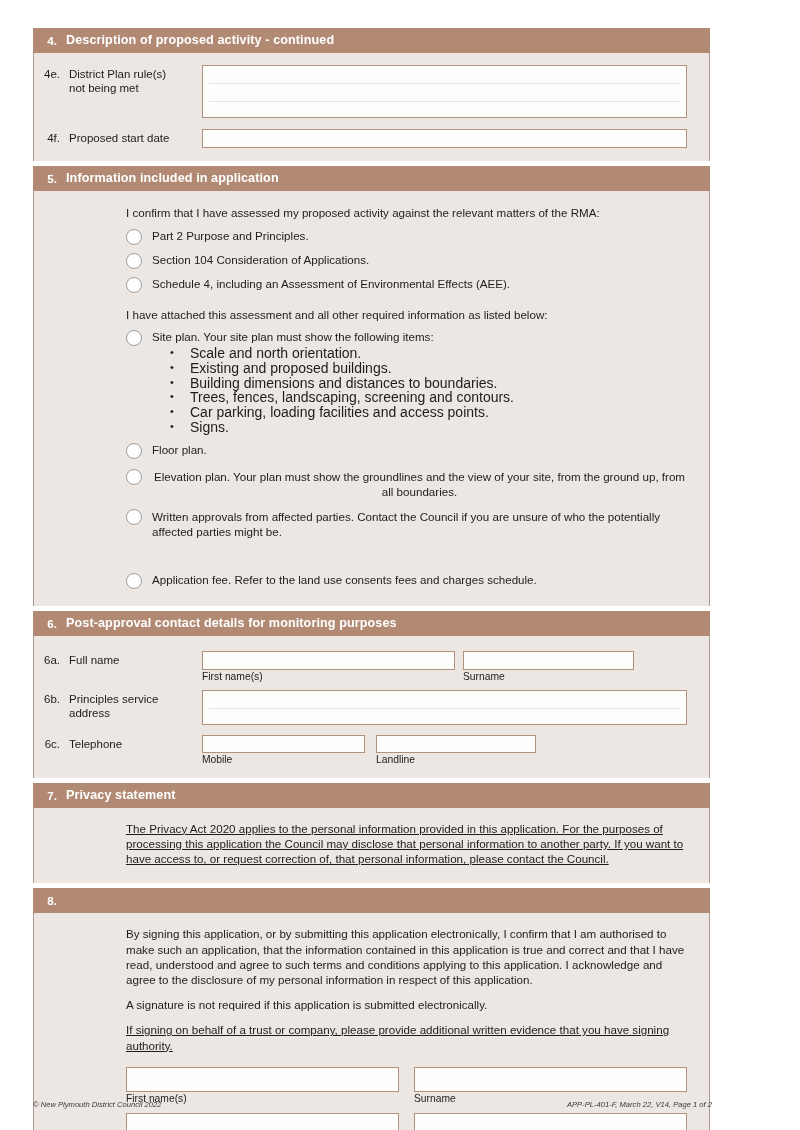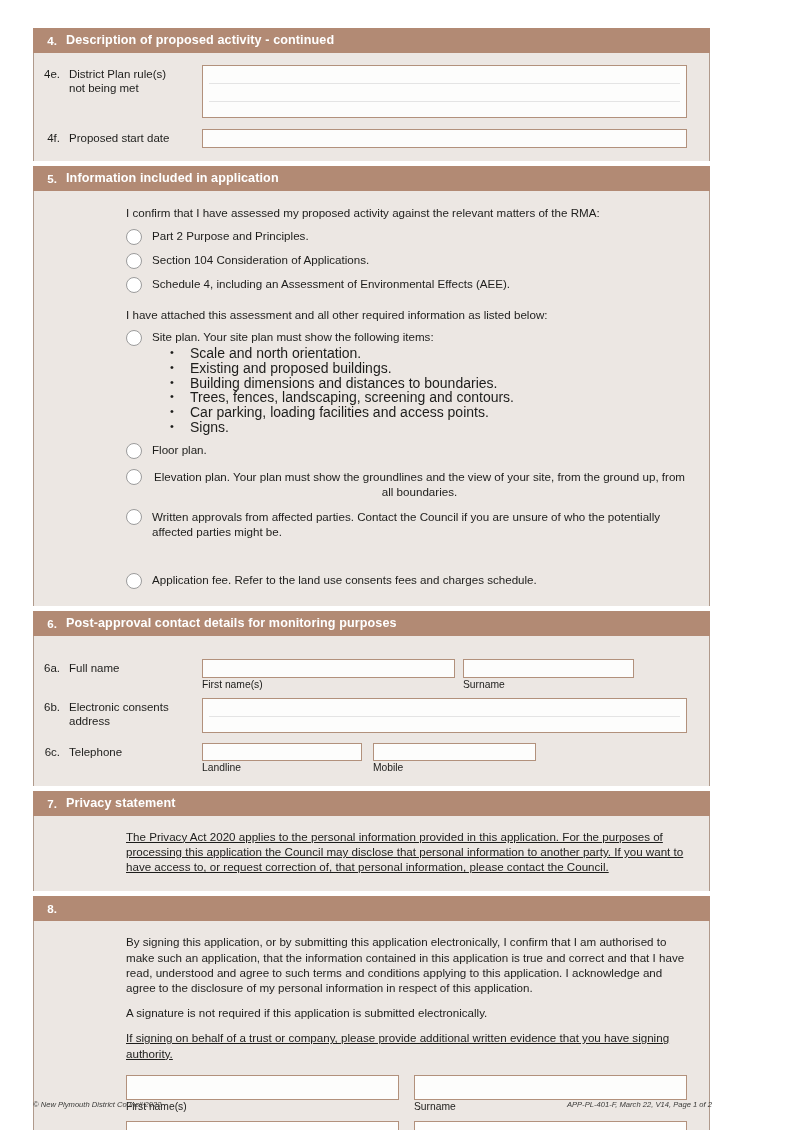--- a/index.html
+++ b/index.html
@@ -297,61 +297,61 @@
     </div>
   </div>
 
   <div class="sec-gap"></div>
 
   <div class="section">
     <div class="sec-head">
       <span class="num">6.</span>
       <span class="title">Post-approval contact details for monitoring purposes</span>
     </div>
-    <div class="sec-body" style="padding:23px 22px 12px 0;">
+    <div class="sec-body" style="padding:15px 22px 12px 0;">
 
       <div class="frow" style="margin-bottom:7px;">
         <div class="fnum">6a.</div>
         <div class="flabel">Full name</div>
         <div class="fctl" style="display:flex; gap:8px;">
           <div style="width:253px;">
             <div class="box" style="height:19px;"></div>
             <div class="sublabel">First name(s)</div>
           </div>
           <div style="width:171px;">
             <div class="box" style="height:19px;"></div>
             <div class="sublabel">Surname</div>
           </div>
         </div>
       </div>
 
       <div class="frow" style="margin-bottom:10px;">
         <div class="fnum">6b.</div>
         <div class="flabel">
-          <div>Electronic consents</div>
+          <div>Principles service</div>
           <div>address</div>
         </div>
         <div class="fctl">
           <div class="box" style="height:35px; position:relative;">
             <div class="rline" style="top:17px;"></div>
           </div>
         </div>
       </div>
 
       <div class="frow">
         <div class="fnum">6c.</div>
         <div class="flabel">Telephone</div>
         <div class="fctl" style="display:flex; gap:11px;">
+          <div style="width:163px;">
+            <div class="box" style="height:18px;"></div>
+            <div class="sublabel">Mobile</div>
+          </div>
           <div style="width:160px;">
             <div class="box" style="height:18px;"></div>
             <div class="sublabel">Landline</div>
-          </div>
-          <div style="width:163px;">
-            <div class="box" style="height:18px;"></div>
-            <div class="sublabel">Mobile</div>
           </div>
         </div>
       </div>
 
     </div>
   </div>
 
   <div class="sec-gap"></div>
 
   <div class="section">

